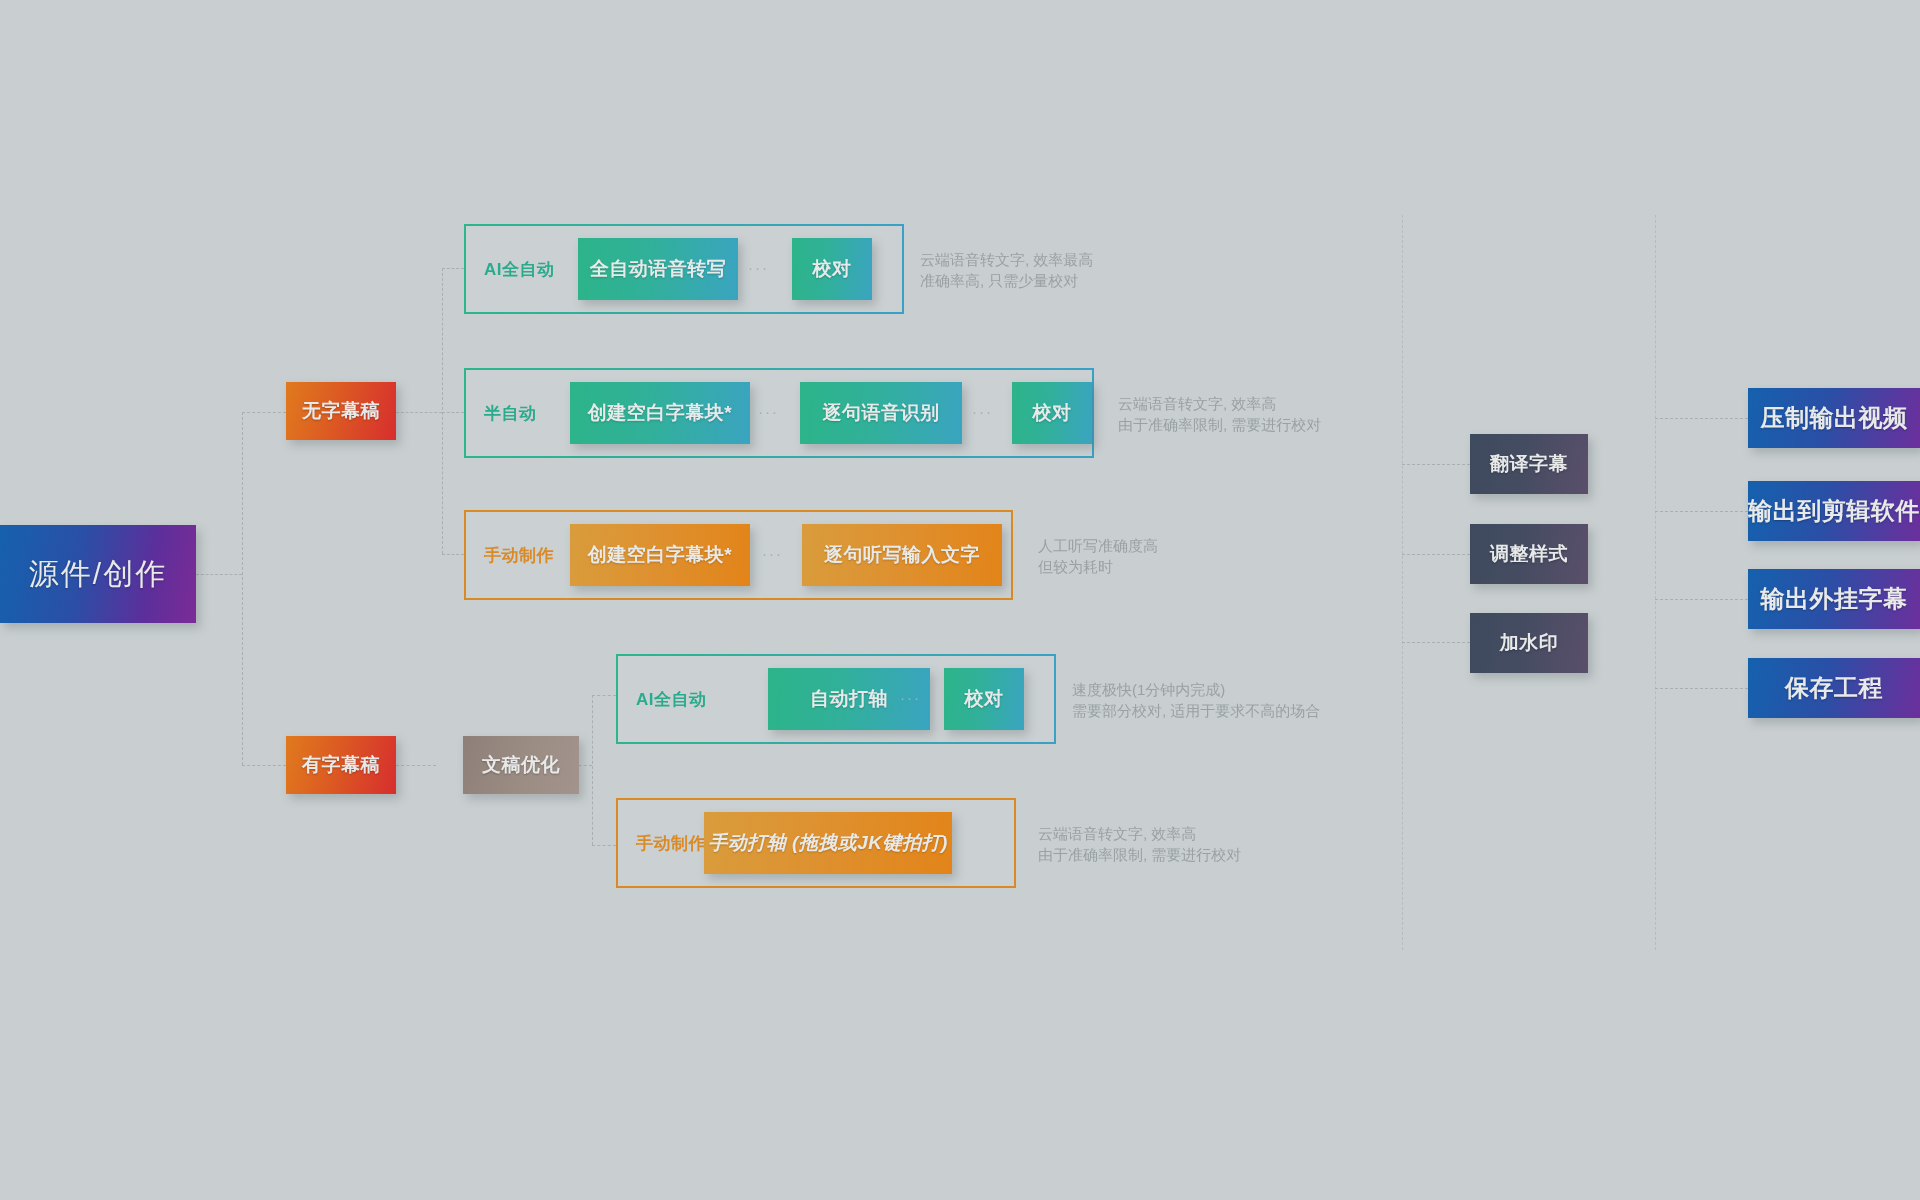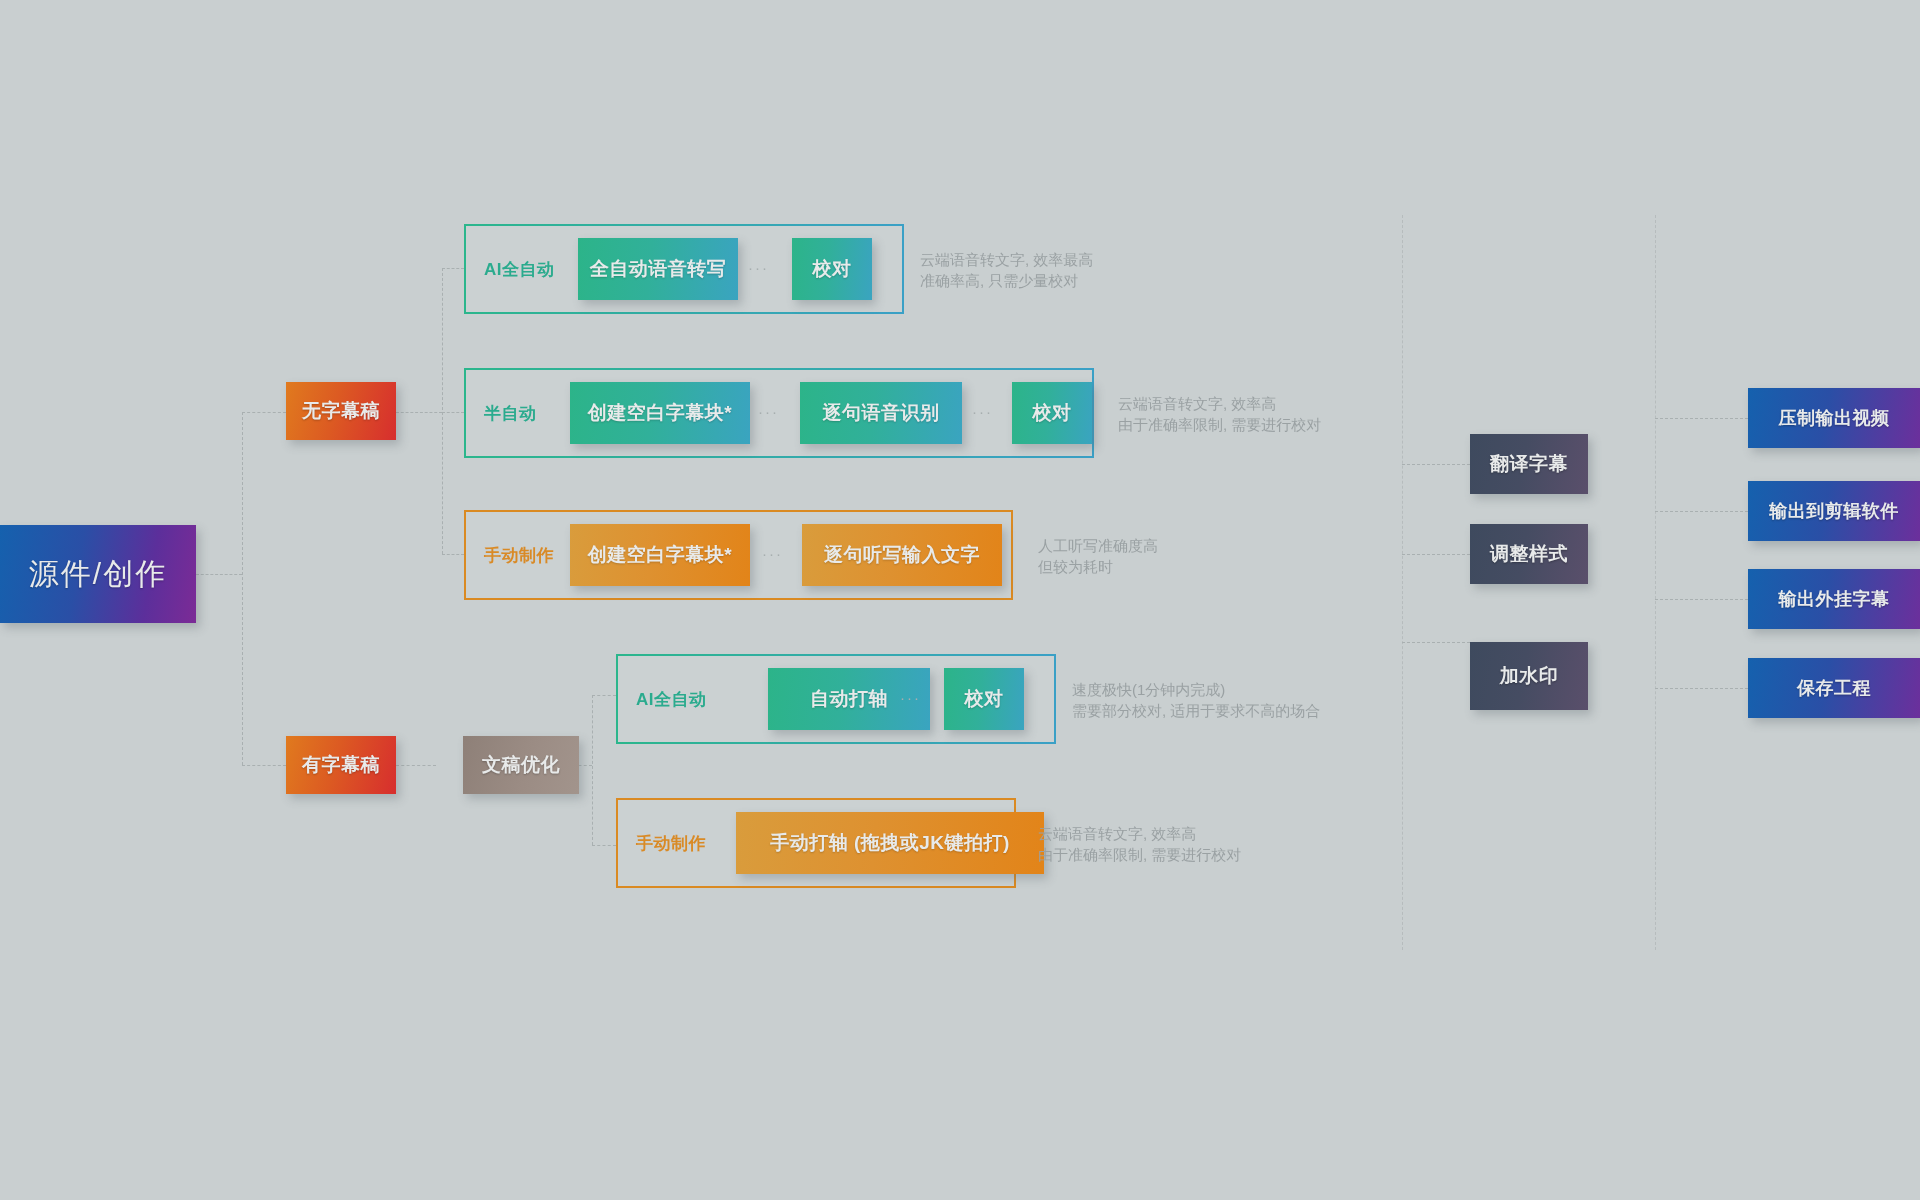--- a/index.html
+++ b/index.html
@@ -49,21 +49,21 @@
     font-size:19px;
     text-shadow:0 1px 2px rgba(0,0,0,.20);
   }
   .slate{
     background:linear-gradient(100deg,#3e4a5e 0%,#454c62 45%,#5a4f6b 100%);
     font-size:19px;
     text-shadow:0 1px 2px rgba(0,0,0,.30);
   }
   .blue{
     background:linear-gradient(100deg,#1561ae 0%,#2a4fa6 45%,#6c2f9c 100%);
-    font-size:18px;
+    font-size:24px;
     text-shadow:0 1px 2px rgba(0,0,0,.28);
   }
 
   
   .group{
     position:absolute;
     border:2px solid;
     background:rgba(255,255,255,.045);
     box-sizing:border-box;
   }
@@ -234,35 +234,35 @@
   </div>
   <div class="note" style="left:1072px;top:679px;">
     <div>速度极快(1分钟内完成)</div>
     <div>需要部分校对, 适用于要求不高的场合</div>
   </div>
 
   <div class="group g-orange" style="left:616px;top:798px;width:400px;height:90px;"></div>
   <div class="modelabel ml-orange" style="left:636px;top:832px;height:22px;">
     <span>手动制作</span>
   </div>
-  <div class="node orange" style="left:736px;top:812px;width:308px;height:62px;">
+  <div class="node orange" style="left:704px;top:812px;width:248px;height:62px;font-style:italic;">
     <span>手动打轴 (拖拽或JK键拍打)</span>
   </div>
   <div class="note" style="left:1038px;top:823px;">
     <div>云端语音转文字, 效率高</div>
     <div>由于准确率限制, 需要进行校对</div>
   </div>
 
   <div class="node slate" style="left:1470px;top:434px;width:118px;height:60px;">
     <span>翻译字幕</span>
   </div>
   <div class="node slate" style="left:1470px;top:524px;width:118px;height:60px;">
     <span>调整样式</span>
   </div>
-  <div class="node slate" style="left:1470px;top:613px;width:118px;height:68px;margin-top:29px;">
+  <div class="node slate" style="left:1470px;top:613px;width:118px;height:60px;">
     <span>加水印</span>
   </div>
 
   <div class="node blue" style="left:1748px;top:388px;width:172px;height:60px;">
     <span>压制输出视频</span>
   </div>
   <div class="node blue" style="left:1748px;top:481px;width:172px;height:60px;">
     <span>输出到剪辑软件</span>
   </div>
   <div class="node blue" style="left:1748px;top:569px;width:172px;height:60px;">

